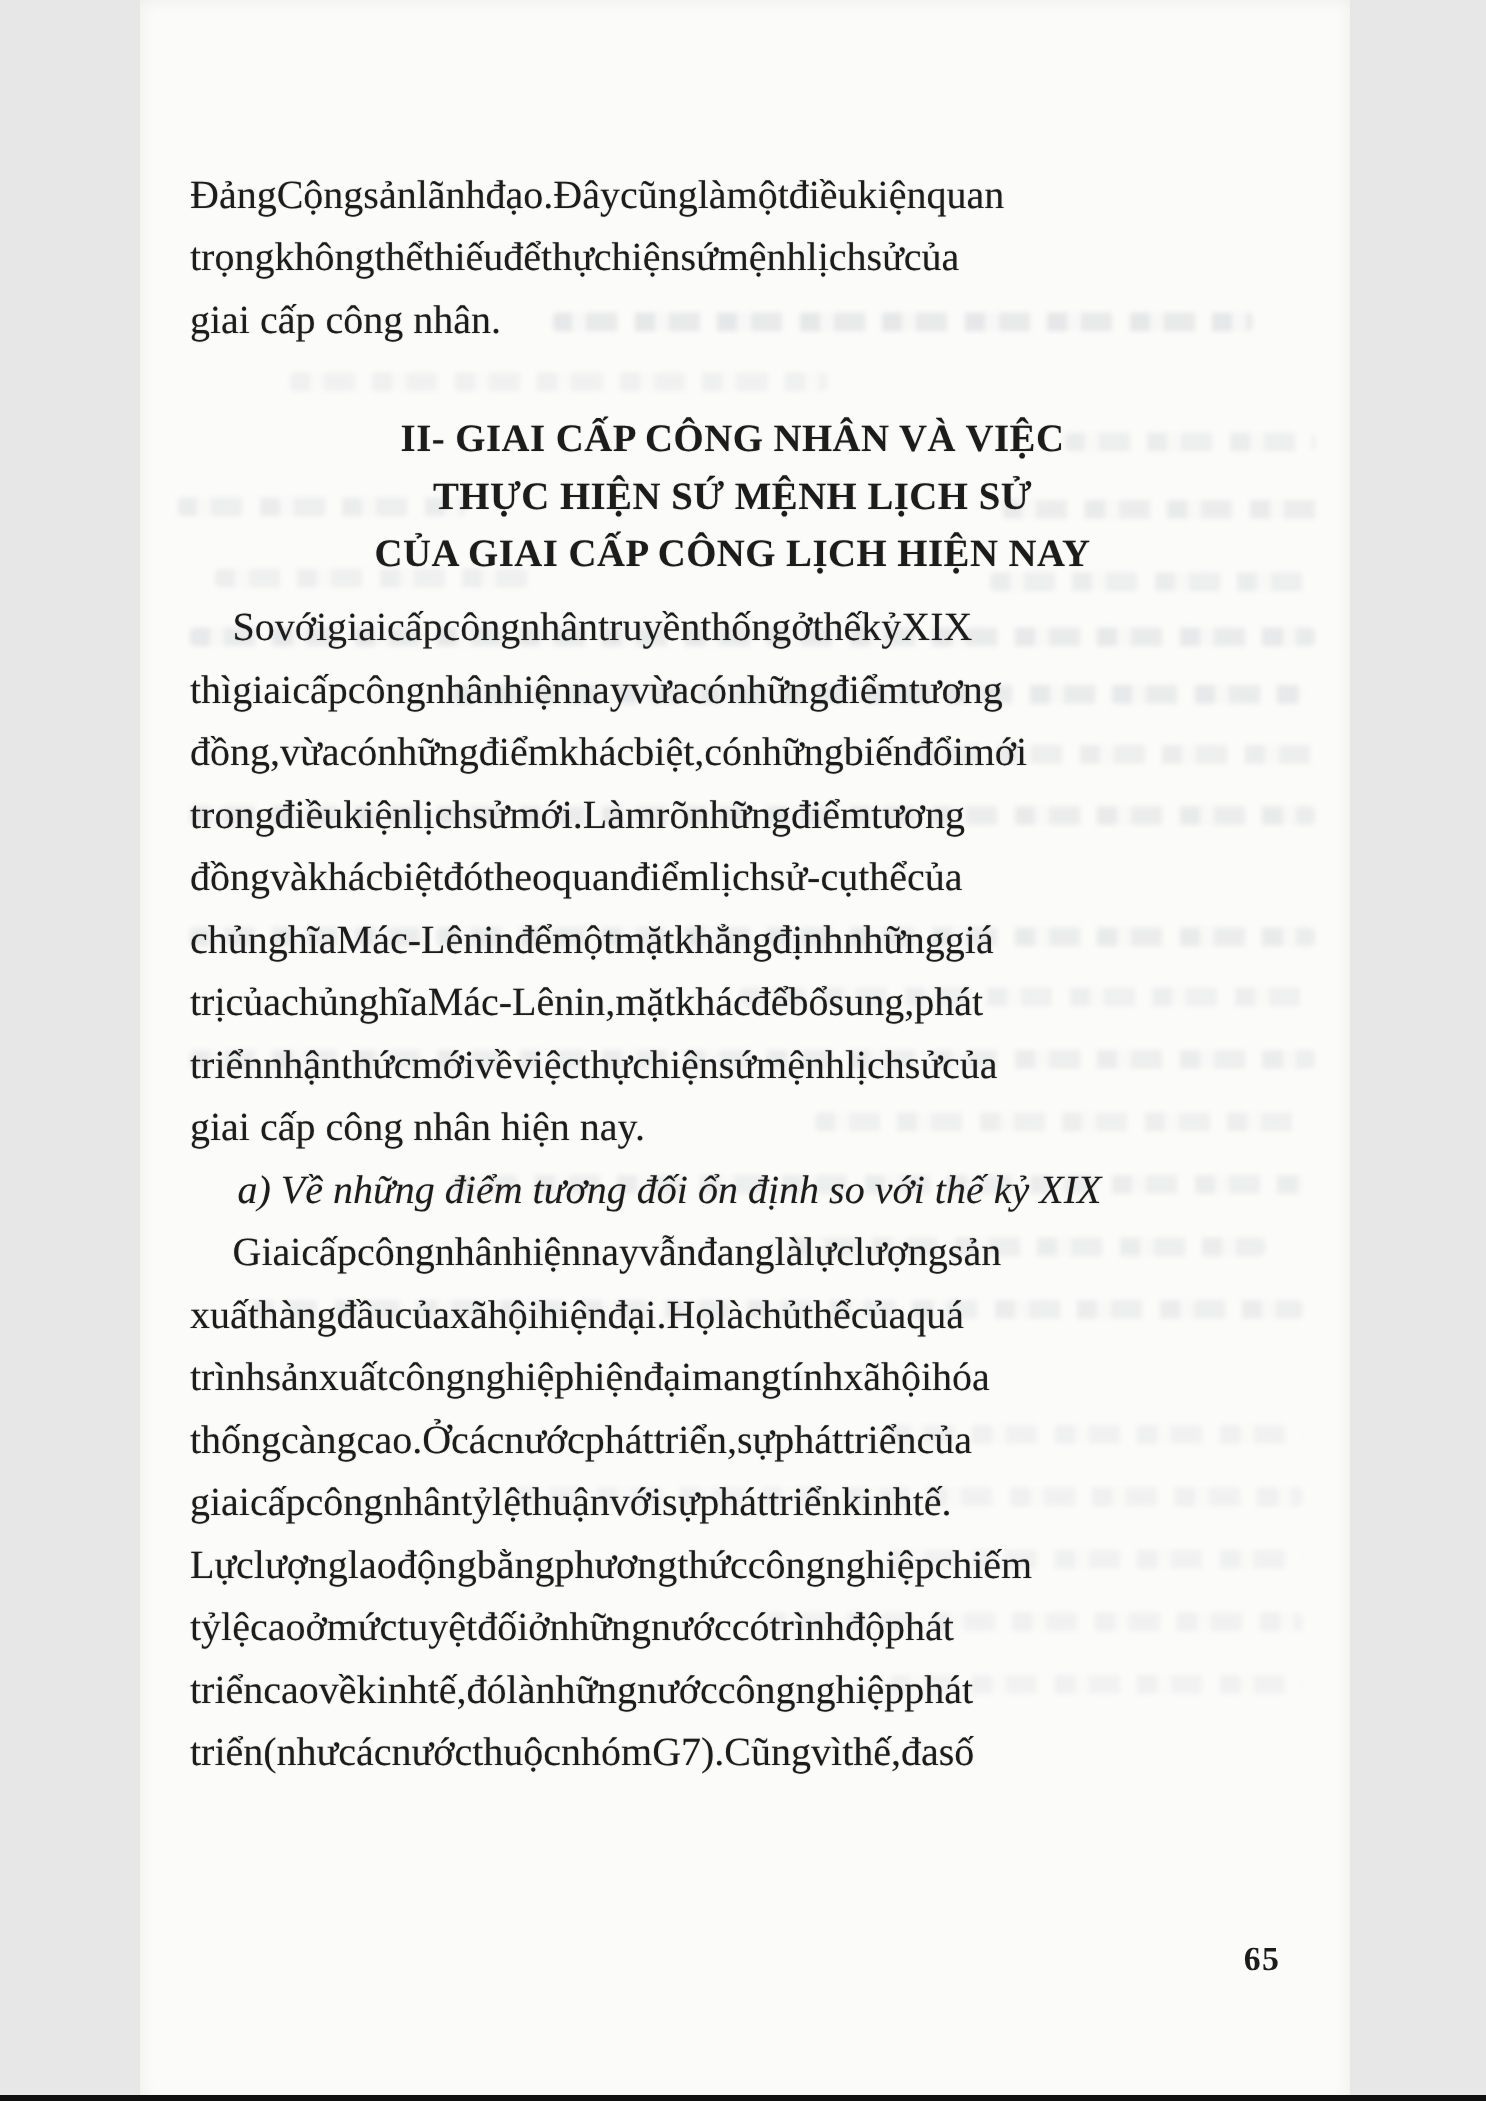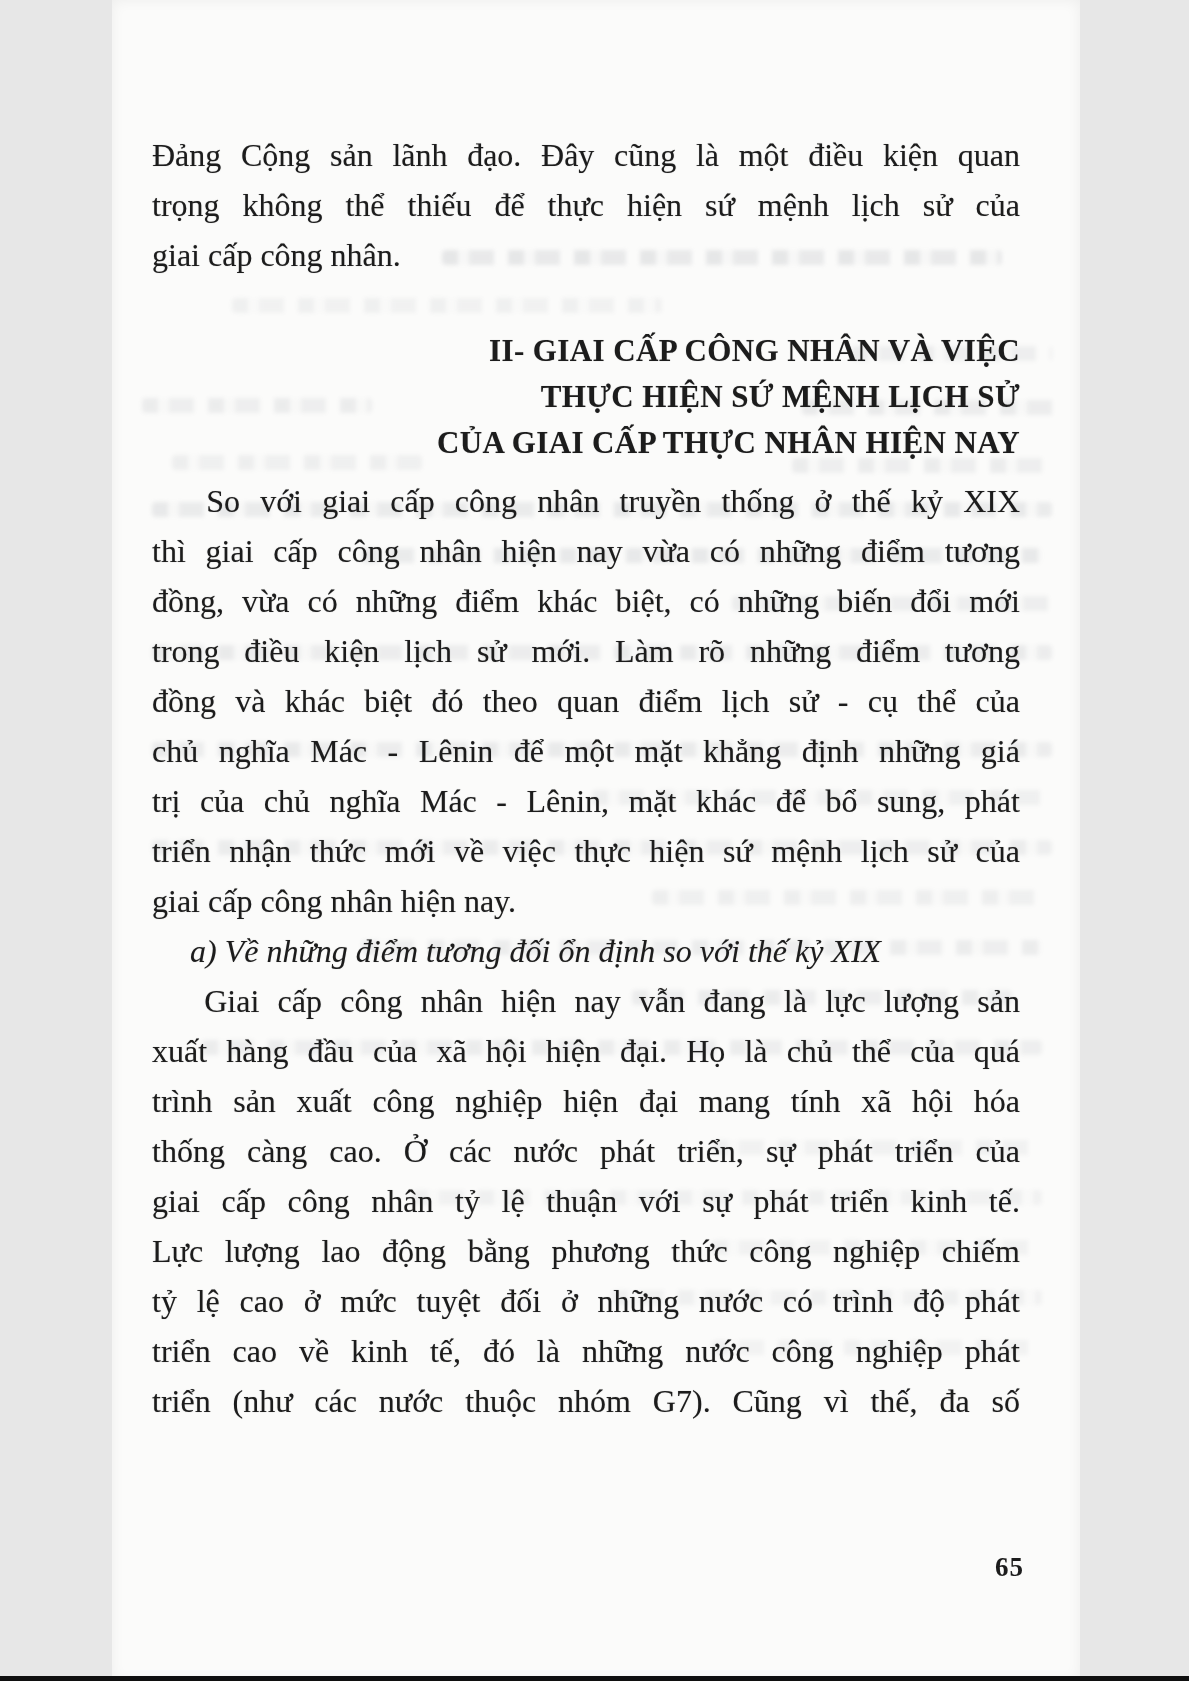--- a/index.html
+++ b/index.html
@@ -15,26 +15,26 @@
     box-shadow:0 0 14px rgba(0,0,0,0.06) inset;
   }
   .content{
     position:absolute;left:40px;top:0;width:868px;
   }
   .para{font-size:32px;}
   .tline{
     line-height:50px;height:50px;white-space:nowrap;
     text-shadow:0 0 1px rgba(20,20,20,0.35);
   }
-  .tline.just{display:flex;justify-content:space-between;}
+  .tline.just{display:flex;}
   .tline.just span{flex:0 0 auto;}
   .tline .indent-spacer{width:34px;}
   .para-intro{padding-top:130px;}
   .section-heading{
-    margin-top:48px;text-align:right;font-weight:bold;
+    margin-top:48px;text-align:center;font-weight:bold;
     font-size:31px;letter-spacing:0.4px;
   }
   .section-heading .hline{line-height:46px;height:46px;text-shadow:0 0 1px rgba(20,20,20,0.3);}
   .subsection-title{
     margin-top:34px;height:50px;line-height:50px;
     font-weight:bold;font-size:32px;padding-left:38px;
     text-shadow:0 0 1px rgba(20,20,20,0.3);
   }
   .para-a{margin-top:10px;}
   .italic-subheading{
@@ -116,21 +116,21 @@
           <span>lịch</span>
           <span>sử</span>
           <span>của</span>
         </div>
         <div class="tline">giai cấp công nhân.</div>
       </div>
 
     <div class="section-heading">
       <div class="hline">II- GIAI CẤP CÔNG NHÂN VÀ VIỆC</div>
       <div class="hline">THỰC HIỆN SỨ MỆNH LỊCH SỬ</div>
-      <div class="hline">CỦA GIAI CẤP THỰC NHÂN HIỆN NAY</div>
+      <div class="hline">CỦA GIAI CẤP CÔNG LỊCH HIỆN NAY</div>
     </div>
 
 
     <div class="para para-a">
         <div class="tline just">
           <span class="indent-spacer"></span>
           <span>So</span>
           <span>với</span>
           <span>giai</span>
           <span>cấp</span>

